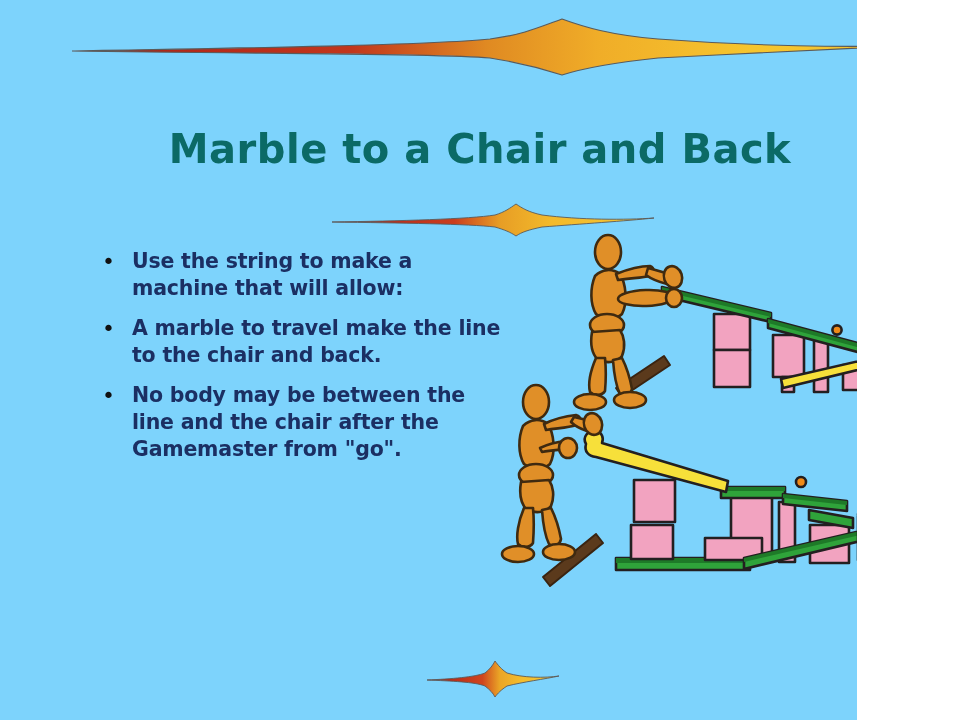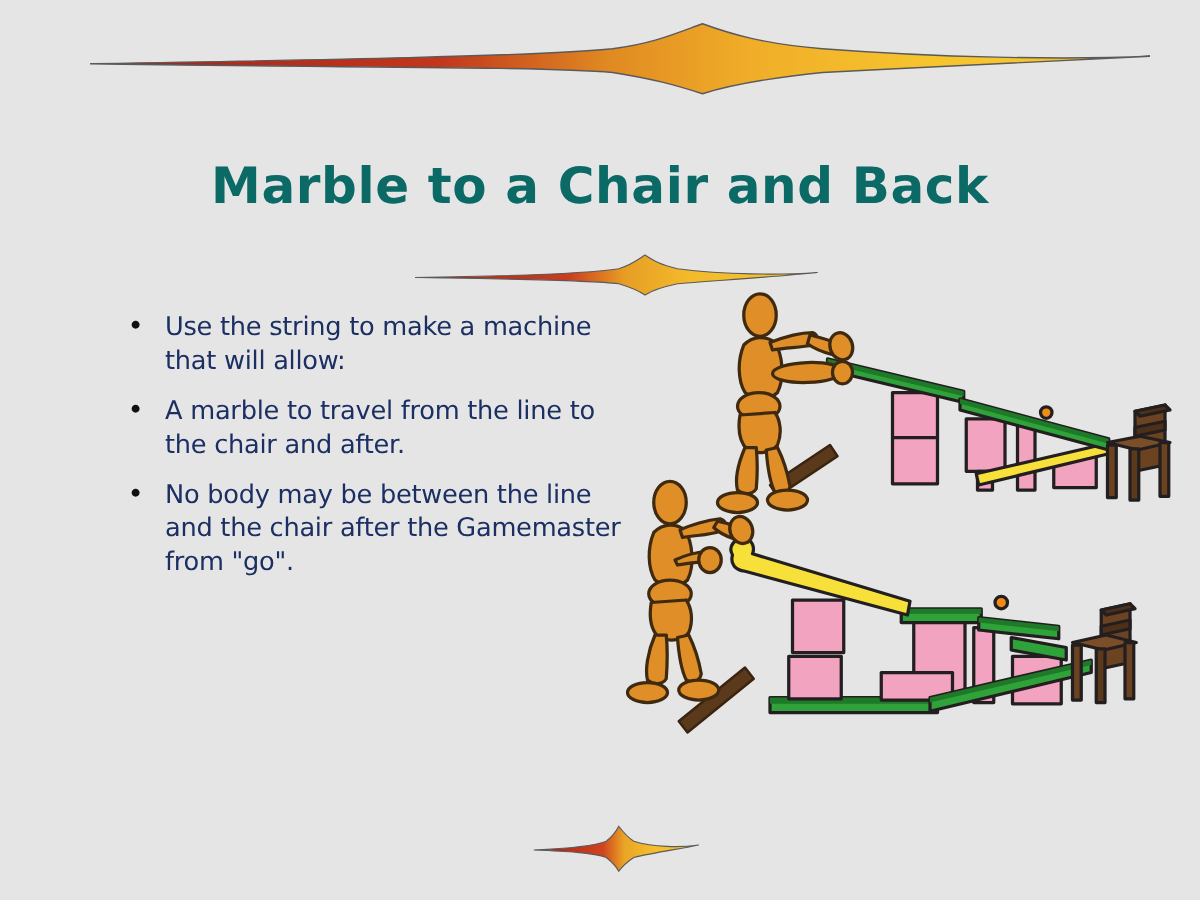--- a/index.html
+++ b/index.html
@@ -2,23 +2,23 @@
 <html><head>
 <meta charset="utf-8">
 <style>
   html, body {
     margin: 0;
     padding: 0;
     background: #ffffff;
   }
   #slide {
     position: relative;
-    width: 960px;
+    width: 857px;
     height: 720px;
-    background: #e5e5e5;
+    background: #7dd3fc;
     overflow: hidden;
     font-family: "DejaVu Sans", sans-serif;
   }
 
   
   .ornament {
     position: absolute;
     pointer-events: none;
   }
 
@@ -56,21 +56,21 @@
     line-height: 28px;
     color: #111111;
     text-align: left;
     padding-left: 6px;
     box-sizing: border-box;
   }
   .bullet-text {
     flex: 1 1 auto;
     font-family: "DejaVu Sans", sans-serif;
     font-size: 20.5px;
-    font-weight: normal;
+    font-weight: bold;
     line-height: 27px;
     color: #1b2f63;
     letter-spacing: -0.2px;
   }
 
   
   #art-top {
     position: absolute;
     left: 560px;
     top: 232px;
@@ -134,21 +134,21 @@
 
   <div id="bullets">
 
     <div class="bullet-row">
       <div class="bullet-dot">•</div>
       <div class="bullet-text">Use the string to make a machine that will allow:</div>
     </div>
 
     <div class="bullet-row">
       <div class="bullet-dot">•</div>
-      <div class="bullet-text">A marble to travel from the line to the chair and after.</div>
+      <div class="bullet-text">A marble to travel make the line to the chair and back.</div>
     </div>
 
     <div class="bullet-row">
       <div class="bullet-dot">•</div>
       <div class="bullet-text">No body may be between the line and the chair after the Gamemaster from "go".</div>
     </div>
 
   </div>
 
   <div id="art-top">

